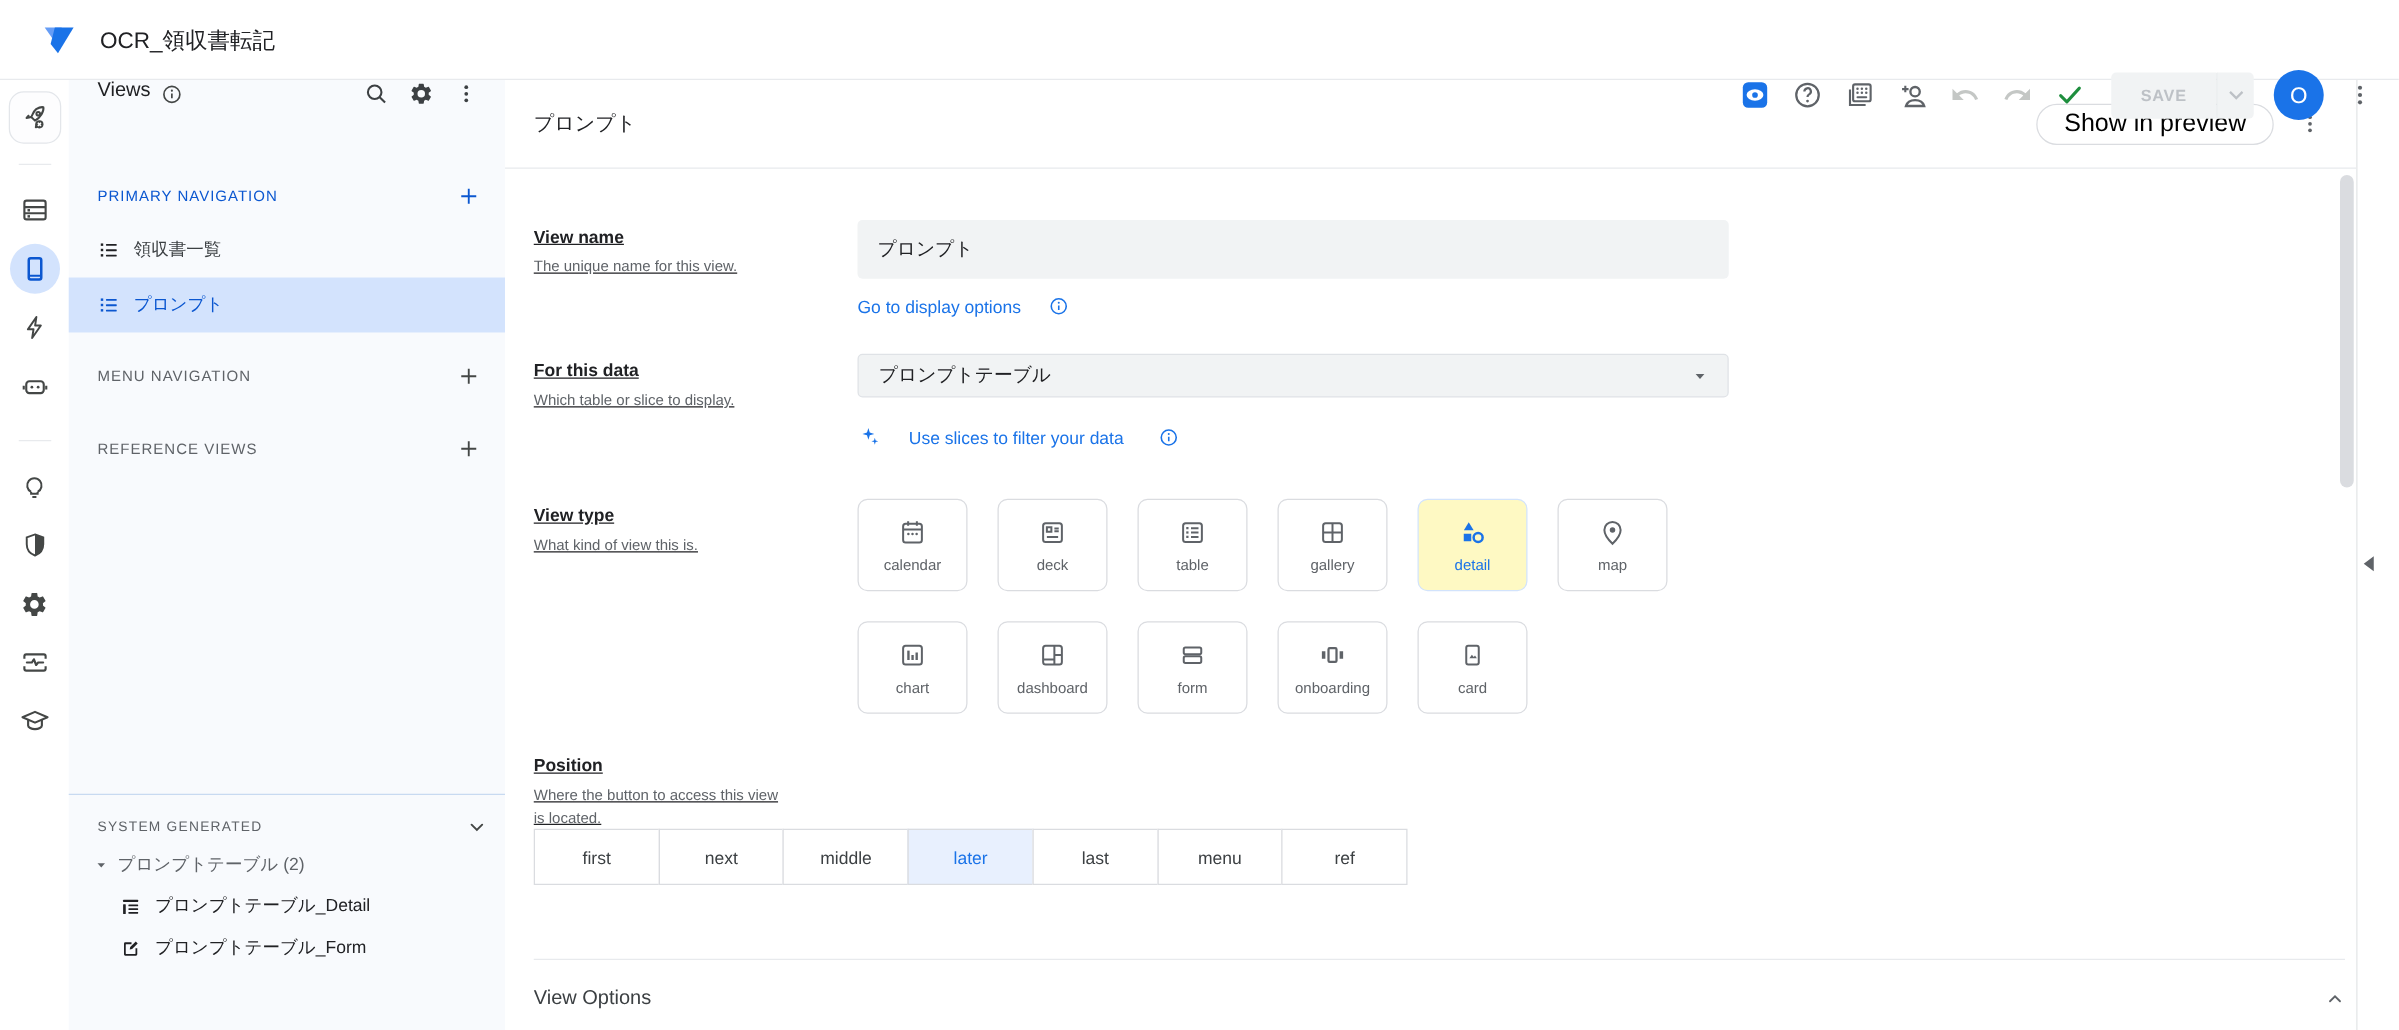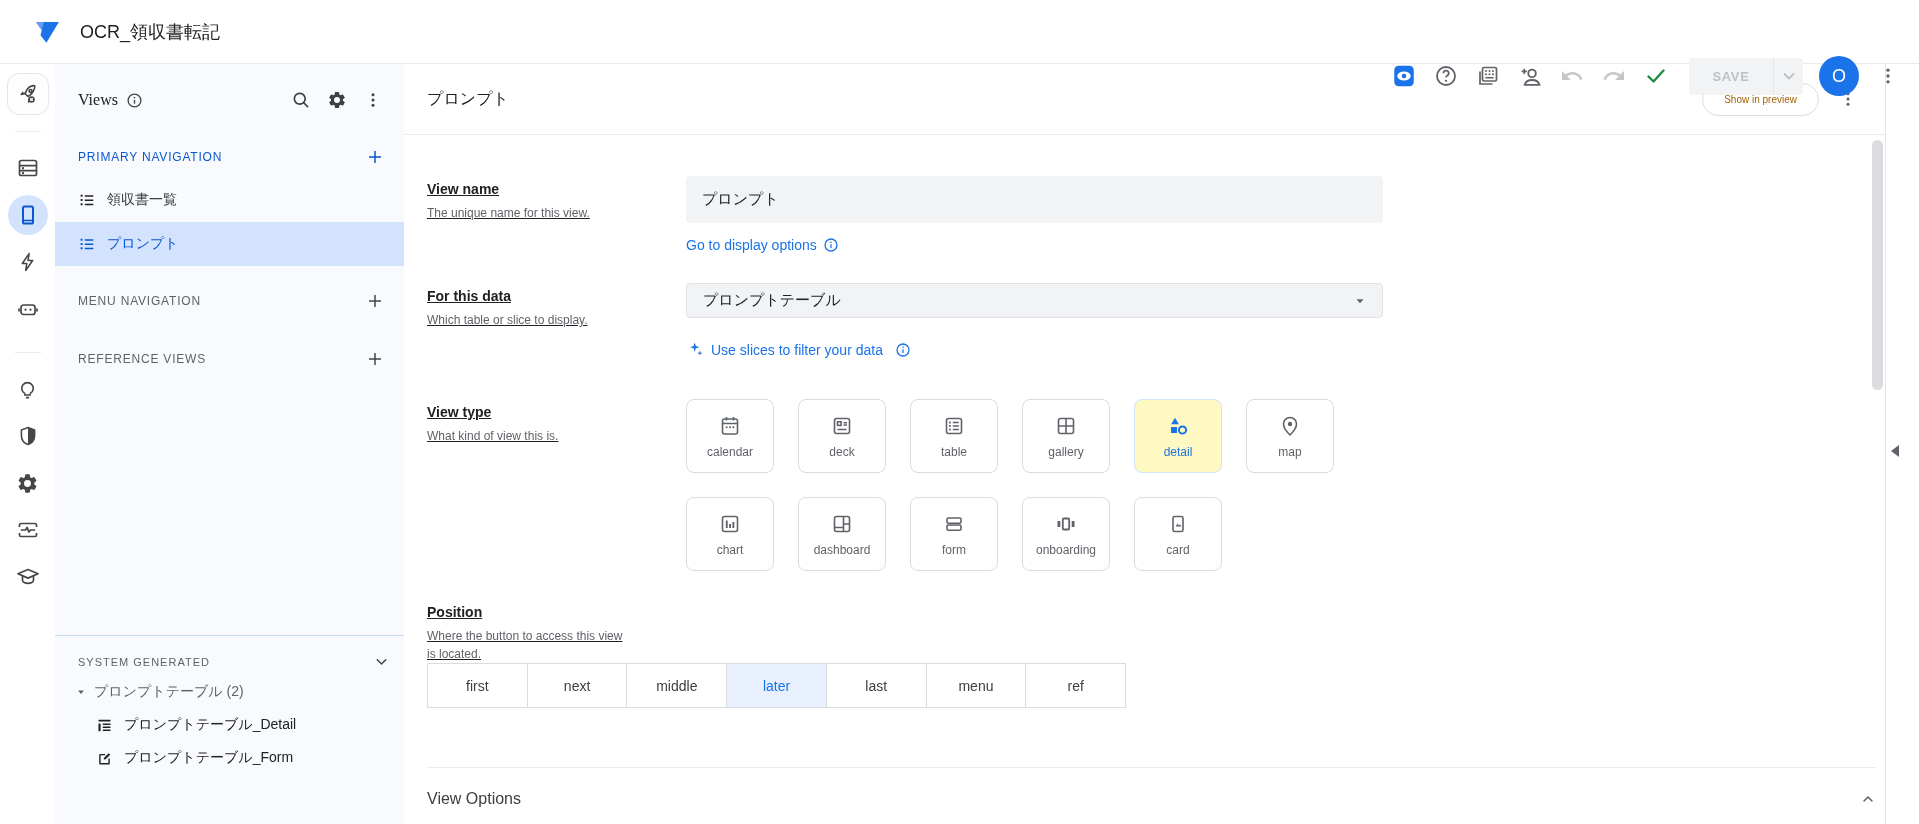--- a/index.html
+++ b/index.html
@@ -26,21 +26,21 @@
     display:flex; flex-direction:column; align-items:center; }
   .rail-launch { margin-top:9px; width:42px; height:42px; border:1px solid #e3e6ea; border-radius:12px;
     background:#fdfdfe; display:flex; align-items:center; justify-content:center; cursor:pointer; }
   .rail-div { width:26px; height:1px; background:#e8eaed; margin:16px 0; }
   .rail-item { width:40px; height:40px; border-radius:50%; display:flex; align-items:center; justify-content:center;
     margin-bottom:7px; cursor:pointer; }
   .rail-item.sel { background:#d3e3fd; }
 
   
   .views-panel { position:absolute; left:55px; top:64px; width:349px; height:760px; background:#f8fafd; }
-  .views-header { height:72px; display:flex; align-items:center; padding:0 20px 0 23px;font-family:Liberation Serif, serif; }
+  .views-header { height:72px; display:flex; align-items:flex-start; padding:0 20px 0 23px; }
   .views-title { font-size:16px; font-weight:500; color:#202124; }
   .views-header .spacer { flex:1; }
   .ph-icon { width:22px; height:22px; display:flex; align-items:center; justify-content:center; cursor:pointer; margin-left:14px; }
   .nav-section { height:42px; display:flex; align-items:center; justify-content:space-between; padding:0 20px 0 23px;
     font-size:12px; letter-spacing:.8px; font-weight:500; cursor:pointer; }
   .nav-section.primary { color:#0b57d0; }
   .nav-section.gray { color:#5f6368; }
   .nav-item { height:44px; display:flex; align-items:center; gap:11px; padding-left:23px; font-size:14px;
     color:#3c4043; cursor:pointer; }
   .nav-item.sel { background:#d3e3fd; color:#0b57d0; }
@@ -52,32 +52,32 @@
   .sys-leaf { display:flex; align-items:center; gap:11px; padding-left:41px; margin-top:15px;
     font-size:14px; color:#202124; cursor:pointer; }
 
   
   .main { position:absolute; left:404px; top:64px; width:1481px; height:760px; background:#fff; overflow:hidden; }
   .main-titlebar { height:71px; border-bottom:1px solid #e8eaed; display:flex; align-items:center;
     padding:0 26px 0 23px; }
   .page-title { font-size:16px; color:#202124; }
   .main-titlebar .spacer { flex:1; }
   .preview-btn { height:33px; padding:0 21px; border:1px solid #dadce0; border-radius:17px; background:#fff;
-    color:#a16207; font-size:10px; font-weight:500; display:flex; align-items:center; cursor:pointer; }
+    color:#000000; font-size:20px; font-weight:500; display:flex; align-items:center; cursor:pointer; }
   .title-dots { margin-left:18px; width:22px; height:22px; display:flex; align-items:center; justify-content:center; cursor:pointer; }
 
   .content { padding:0 0 0 23px; }
   .form-row { display:flex; }
   .label-col { width:259px; padding-top:5px;text-decoration:underline; }
   .f-label { font-size:14px; font-weight:600; color:#202124; }
   .f-desc { font-size:12px; color:#5f6368; margin-top:7px; line-height:1.5; width:200px; }
   .field-col { width:697px; }
   .text-input { width:697px; height:47px; background:#f1f3f4; border:none; border-radius:4px;
     padding:0 16px; font-size:15px; color:#202124; font-family:inherit; }
-  .link-row { display:flex; align-items:center; gap:6px; margin-top:14px; font-size:14px; color:#1a73e8; cursor:pointer; }
+  .link-row { display:flex; align-items:center; gap:22px; margin-top:14px; font-size:14px; color:#1a73e8; cursor:pointer; }
   .dropdown { width:697px; height:35px; background:#f1f3f4; border:1px solid #dfe2e6; border-radius:4px;
     display:flex; align-items:center; justify-content:space-between; padding:0 16px; font-size:15px; cursor:pointer; }
   .type-grid { display:flex; flex-wrap:wrap; gap:24px; width:700px; }
   .type-btn { width:88px; height:74px; border:1px solid #dadce0; border-radius:8px; background:#fff;
     display:flex; flex-direction:column; align-items:center; justify-content:center; gap:7px; cursor:pointer; }
   .type-btn .t-label { font-size:12px; color:#5f6368; }
   .type-btn.sel { background:#fef9c3; border-color:#d2e3fc; }
   .type-btn.sel .t-label { color:#1a73e8; }
   .seg-group { display:flex; width:699px; }
   .seg { flex:1; height:45px; border:1px solid #dadce0; margin-left:-1px; background:#fff;

